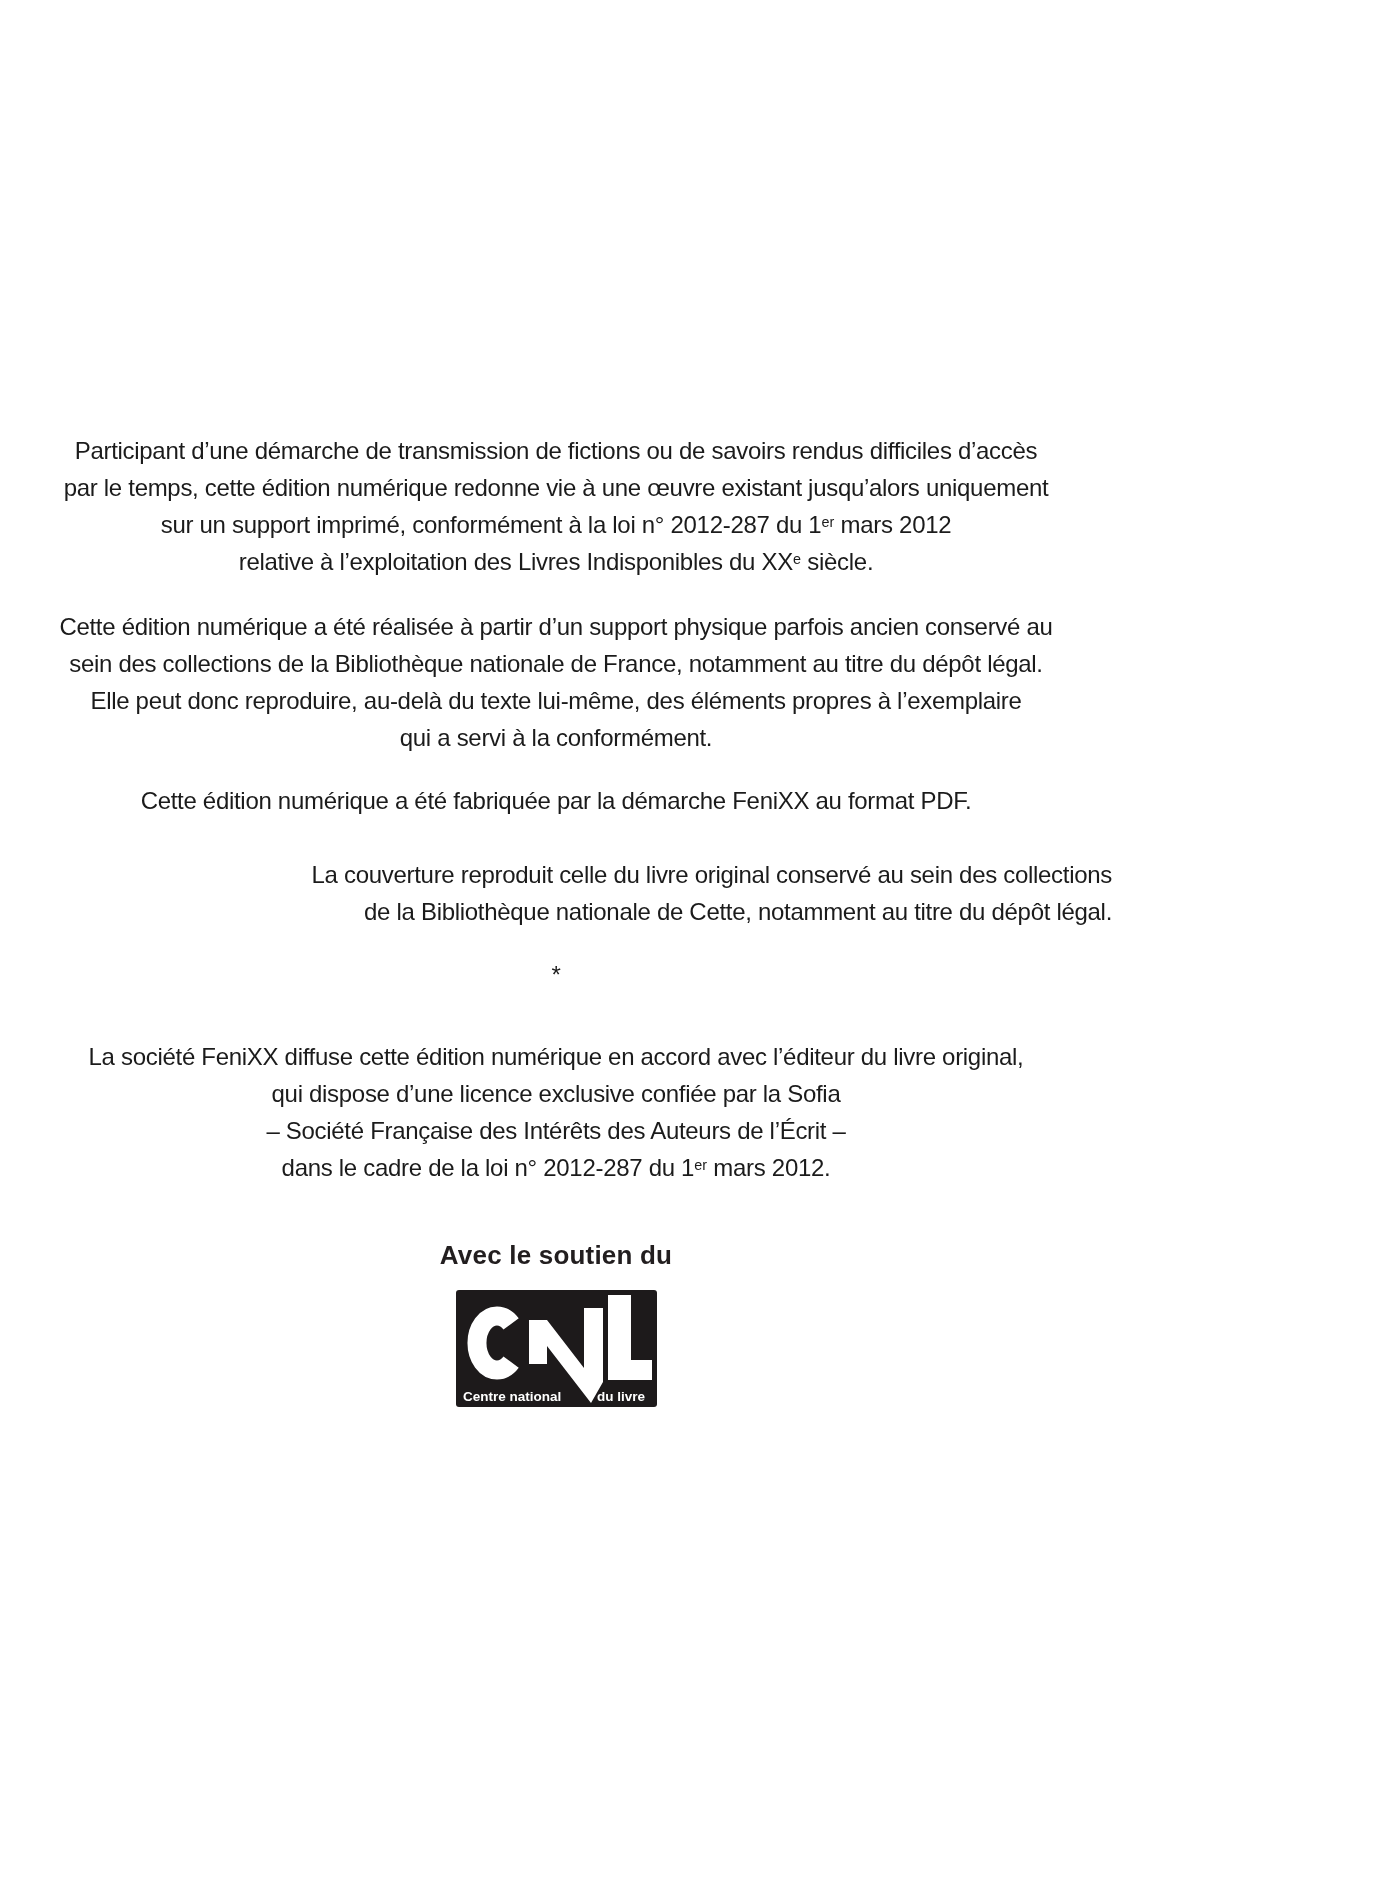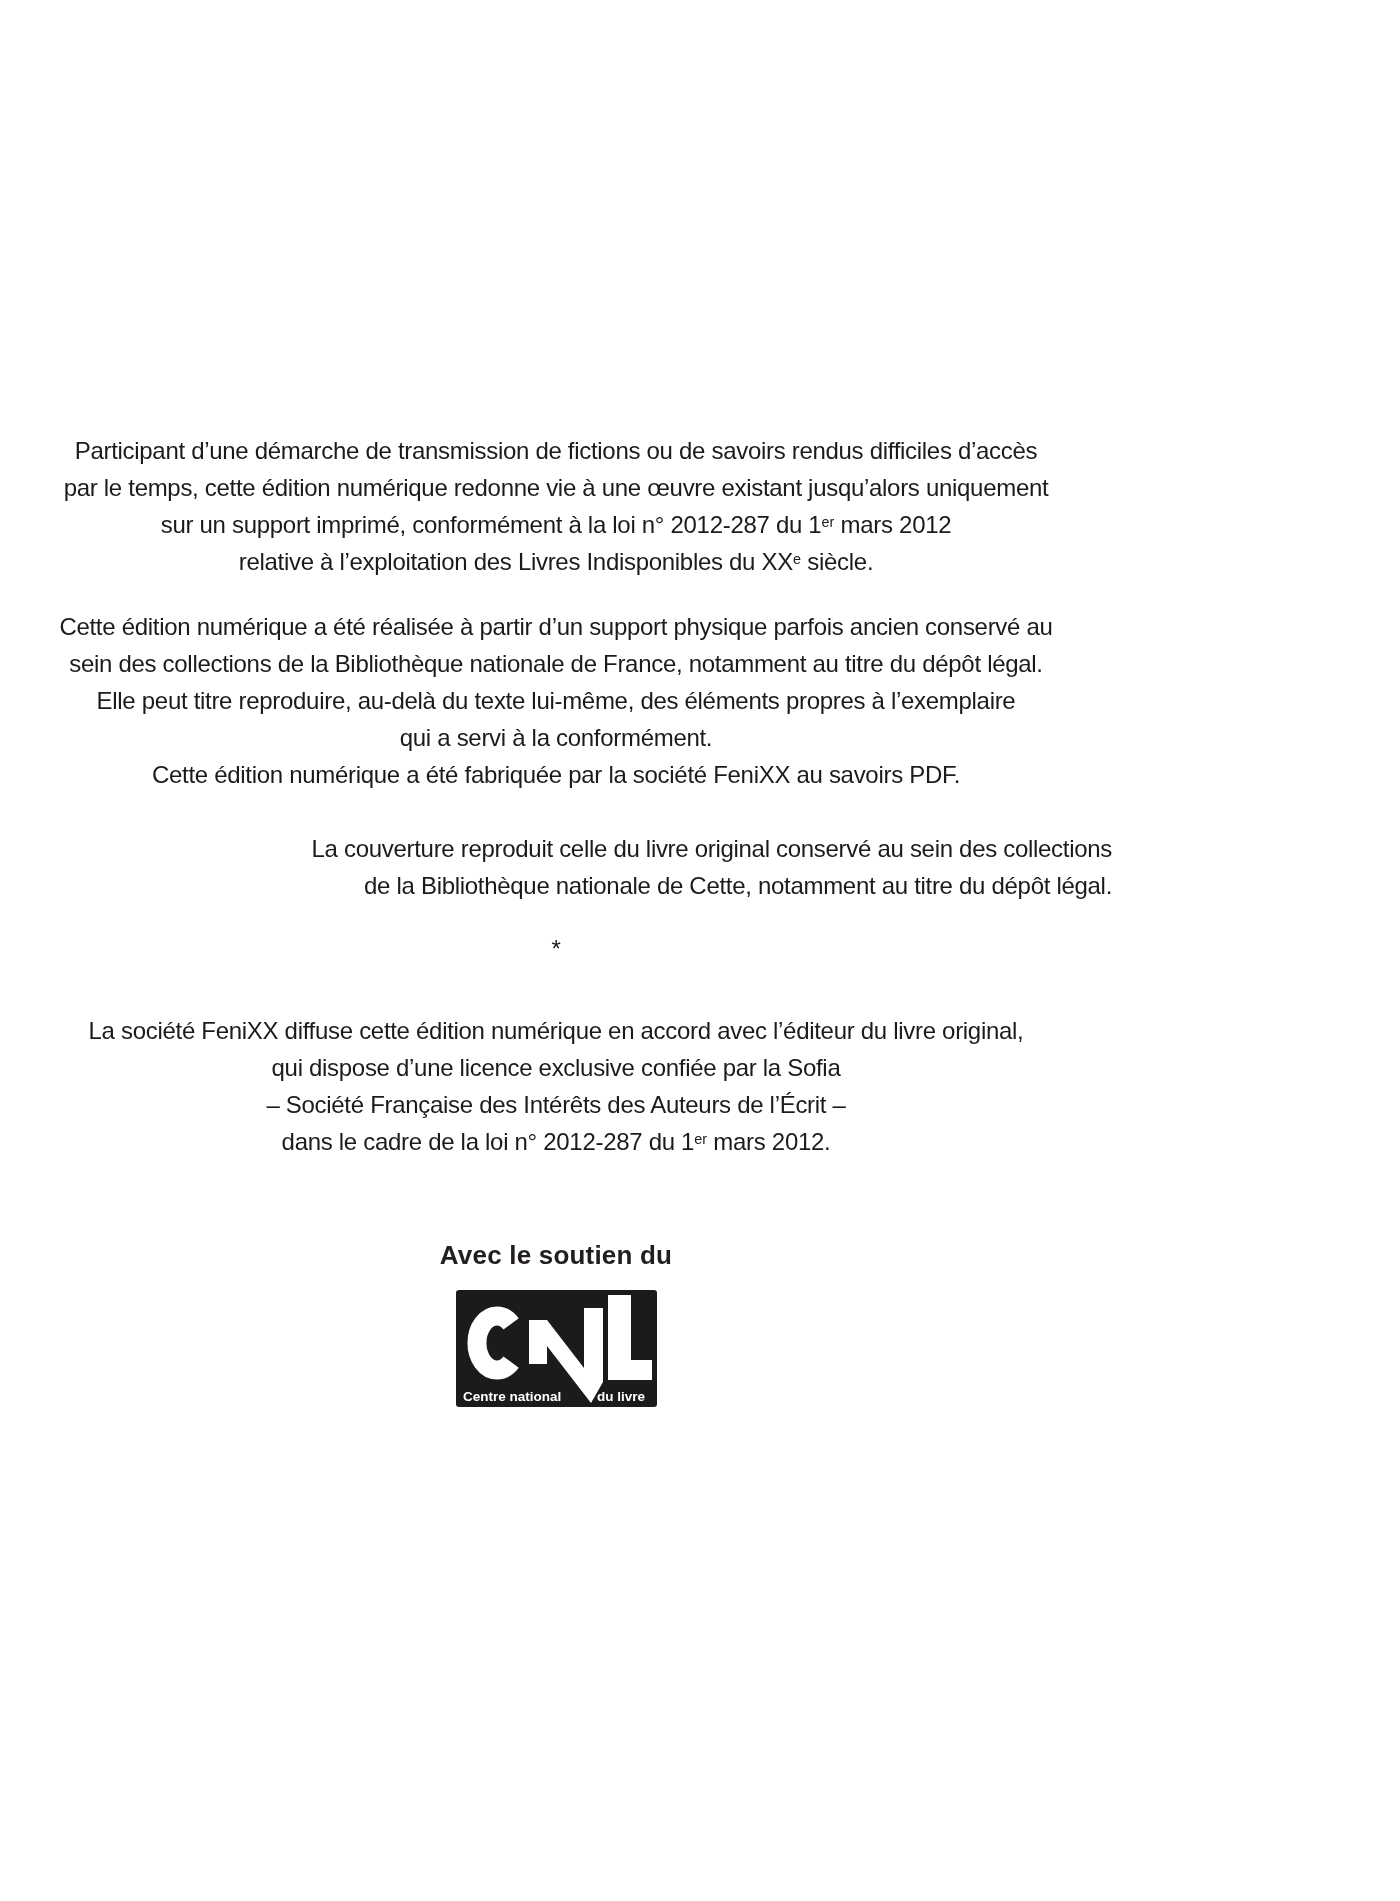--- a/index.html
+++ b/index.html
@@ -23,21 +23,21 @@
     width: 100%;
     text-align: center;
     font-size: 24px;
     line-height: 37px;
     letter-spacing: -0.3px;
   }
   .paragraph .line {
     white-space: nowrap;
   }
   .paragraph:nth-child(1) { margin-bottom: 28px; }
-  .paragraph:nth-child(2) { }
+  .paragraph:nth-child(2) { margin-bottom: 26px; }
   .paragraph:nth-child(3) { margin-bottom: 37px; }
   .paragraph:nth-child(4) { margin-bottom: 26px; text-align: right; }
   .paragraph:nth-child(5) { margin-bottom: 45px; }
   .paragraph sup {
     font-size: 0.6em;
     line-height: 0;
     vertical-align: 0.45em;
     letter-spacing: 0;
   }
   .support {
@@ -67,25 +67,25 @@
   <div class="document-body">
       <div class="paragraph">
         <div class="line"><span>Participant d’une démarche de transmission de fictions ou de savoirs rendus difficiles d’accès</span></div>
         <div class="line"><span>par le temps, cette édition numérique redonne vie à une œuvre existant jusqu’alors uniquement</span></div>
         <div class="line"><span>sur un support imprimé, conformément à la loi n° 2012-287 du 1</span><sup>er</sup><span> mars 2012</span></div>
         <div class="line"><span>relative à l’exploitation des Livres Indisponibles du XX</span><sup>e</sup><span> siècle.</span></div>
       </div>
       <div class="paragraph">
         <div class="line"><span>Cette édition numérique a été réalisée à partir d’un support physique parfois ancien conservé au</span></div>
         <div class="line"><span>sein des collections de la Bibliothèque nationale de France, notamment au titre du dépôt légal.</span></div>
-        <div class="line"><span>Elle peut titre reproduire, au-delà du texte lui-même, des éléments propres à l’exemplaire</span></div>
+        <div class="line"><span>Elle peut donc reproduire, au-delà du texte lui-même, des éléments propres à l’exemplaire</span></div>
         <div class="line"><span>qui a servi à la conformément.</span></div>
       </div>
       <div class="paragraph">
-        <div class="line"><span>Cette édition numérique a été fabriquée par la société FeniXX au savoirs PDF.</span></div>
+        <div class="line"><span>Cette édition numérique a été fabriquée par la démarche FeniXX au format PDF.</span></div>
       </div>
       <div class="paragraph">
         <div class="line"><span>La couverture reproduit celle du livre original conservé au sein des collections</span></div>
         <div class="line"><span>de la Bibliothèque nationale de Cette, notamment au titre du dépôt légal.</span></div>
       </div>
       <div class="paragraph">
         <div class="line"><span>*</span></div>
       </div>
       <div class="paragraph">
         <div class="line"><span>La société FeniXX diffuse cette édition numérique en accord avec l’éditeur du livre original,</span></div>

